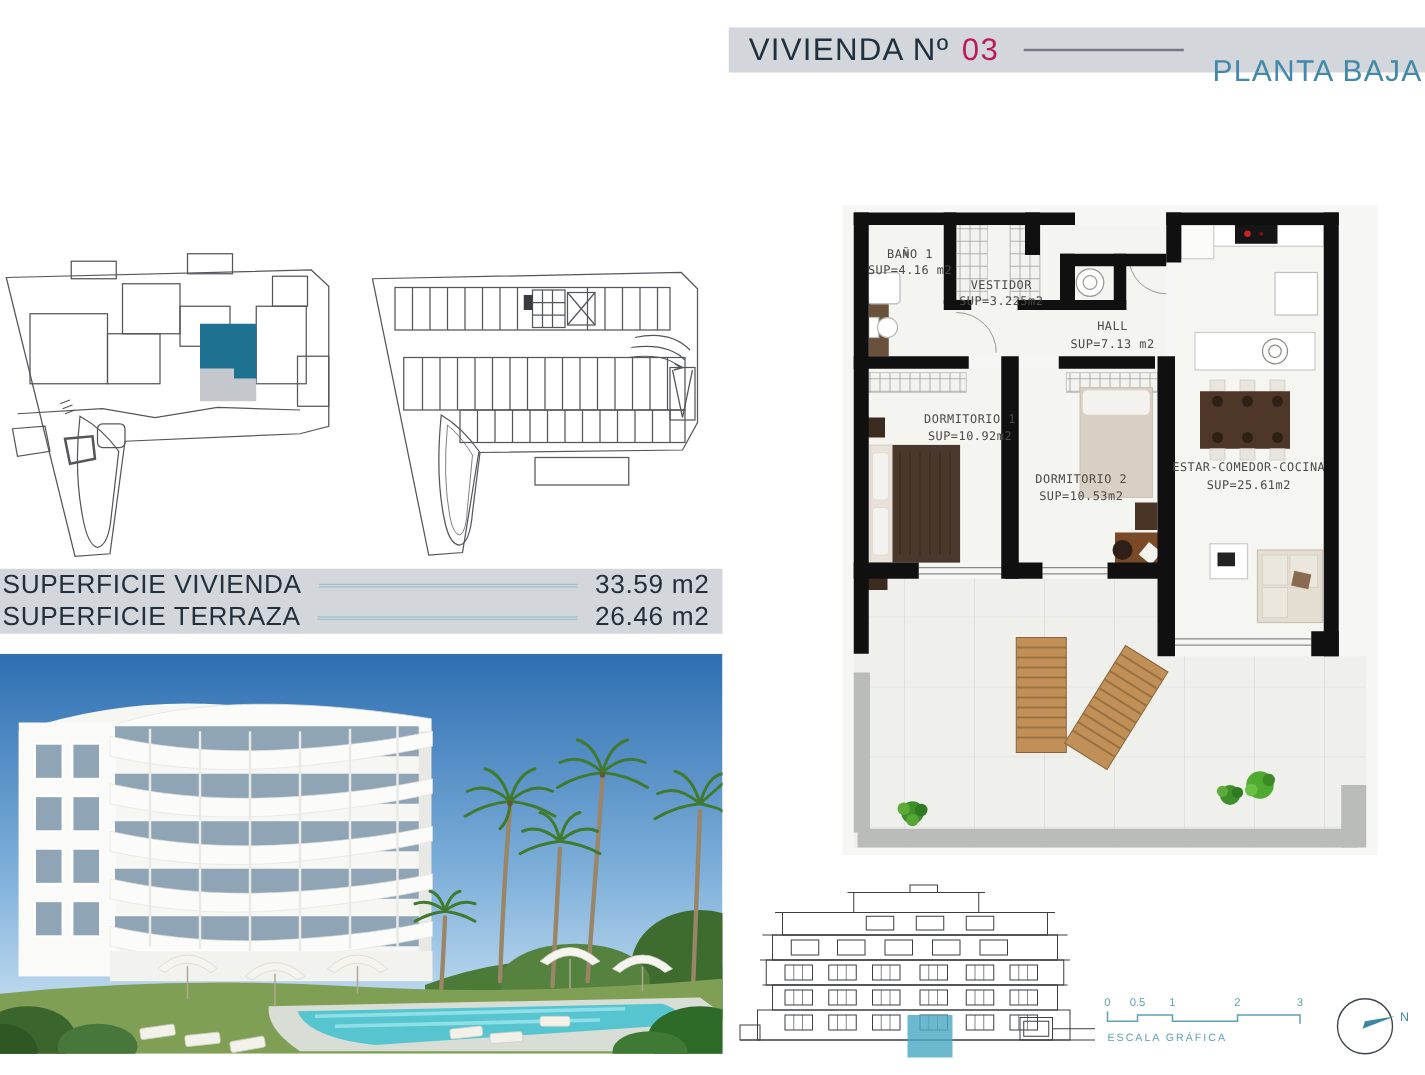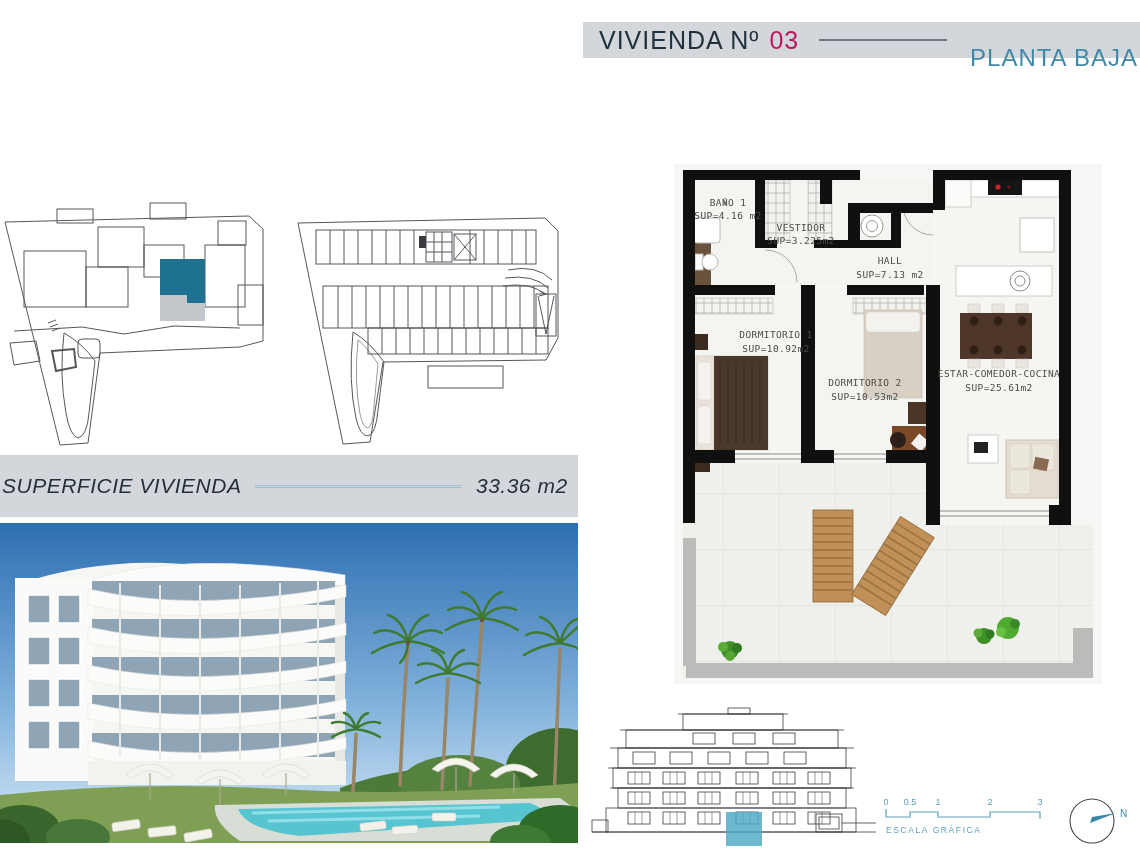--- a/index.html
+++ b/index.html
@@ -6,22 +6,22 @@
   .page{position:relative;width:1140px;height:860px;background:#ffffff;overflow:hidden;
         font-family:"Liberation Sans",sans-serif;}
   
   .header-band{position:absolute;left:583px;top:22px;width:557px;height:36px;
     background:#d3d6da;display:flex;align-items:center;padding-left:16px;box-sizing:border-box;}
   .header-title{font-size:25px;letter-spacing:1px;color:#20303c;white-space:nowrap;}
   .header-num{font-size:25px;letter-spacing:1px;color:#be185d;margin-left:10px;}
   .header-rule{height:2px;width:128px;background:#737a84;margin-left:20px;}
   .header-floor{font-size:24px;letter-spacing:1px;color:#4189a9;margin-left:auto;margin-right:2px;white-space:nowrap;margin-top:36px;}
   
-  .surfaces{position:absolute;left:0;top:455px;width:578px;height:62px;background:#d3d6da;
-    display:flex;flex-direction:column;justify-content:center;box-sizing:border-box;padding:0 10px 0 2px;font-style:italic;}
+  .surfaces{position:absolute;left:0;top:455px;width:578px;height:52px;background:#d3d6da;
+    display:flex;flex-direction:column;justify-content:center;box-sizing:border-box;padding:0 10px 0 2px;}
   .surf-row{display:flex;align-items:center;height:27px;}
   .surf-label{font-size:21px;letter-spacing:.5px;color:#232f3a;white-space:nowrap;}
   .surf-line{flex:1;height:3px;border-top:1px solid #9cc0d0;border-bottom:1px solid #9cc0d0;
     box-sizing:border-box;margin:0 14px;}
   .surf-value{font-size:21px;letter-spacing:.5px;color:#232f3a;white-space:nowrap;width:92px;text-align:left;}
   
   .abs{position:absolute;}
   .planlbl{font-family:"DejaVu Sans Mono",monospace;font-size:9.5px;fill:#4a4a46;letter-spacing:.4px;}
   .scaletxt{font-family:"Liberation Sans",sans-serif;font-size:9px;fill:#5fa0b8;}
   .scalecap{font-family:"Liberation Sans",sans-serif;font-size:8.5px;fill:#5fa0b8;letter-spacing:1.6px;}
@@ -96,21 +96,26 @@
 
       <path d="M65,142 Q60,192 68,228 Q72,246 80,246 Q88,244 90,220 L96,172 Q82,152 65,142 Z"></path>
       <path d="M70,150 Q66,192 72,224 Q75,238 80,238 Q85,236 86,216 L90,174 Q80,158 70,150 Z" stroke-width=".6"></path>
     </g>
   </svg>
 
   <div class="surfaces">
     <div class="surf-row">
       <span class="surf-label">SUPERFICIE VIVIENDA</span>
       <span class="surf-line"></span>
-      <span class="surf-value">33.36 m2</span>
+      <span class="surf-value">33.59 m2</span>
+    </div>
+    <div class="surf-row">
+      <span class="surf-label">SUPERFICIE TERRAZA</span>
+      <span class="surf-line"></span>
+      <span class="surf-value">26.46 m2</span>
     </div>
   </div>
 
   <svg class="abs" style="left:0;top:523px" width="578" height="320" viewBox="0 0 578 320">
     <defs>
       <linearGradient id="sky" x1="0" y1="0" x2="0" y2="1">
         <stop offset="0" stop-color="#2e6fb2"></stop>
           <stop offset=".6" stop-color="#7fb0da"></stop>
           <stop offset="1" stop-color="#c8e0f2"></stop>
       </linearGradient>

